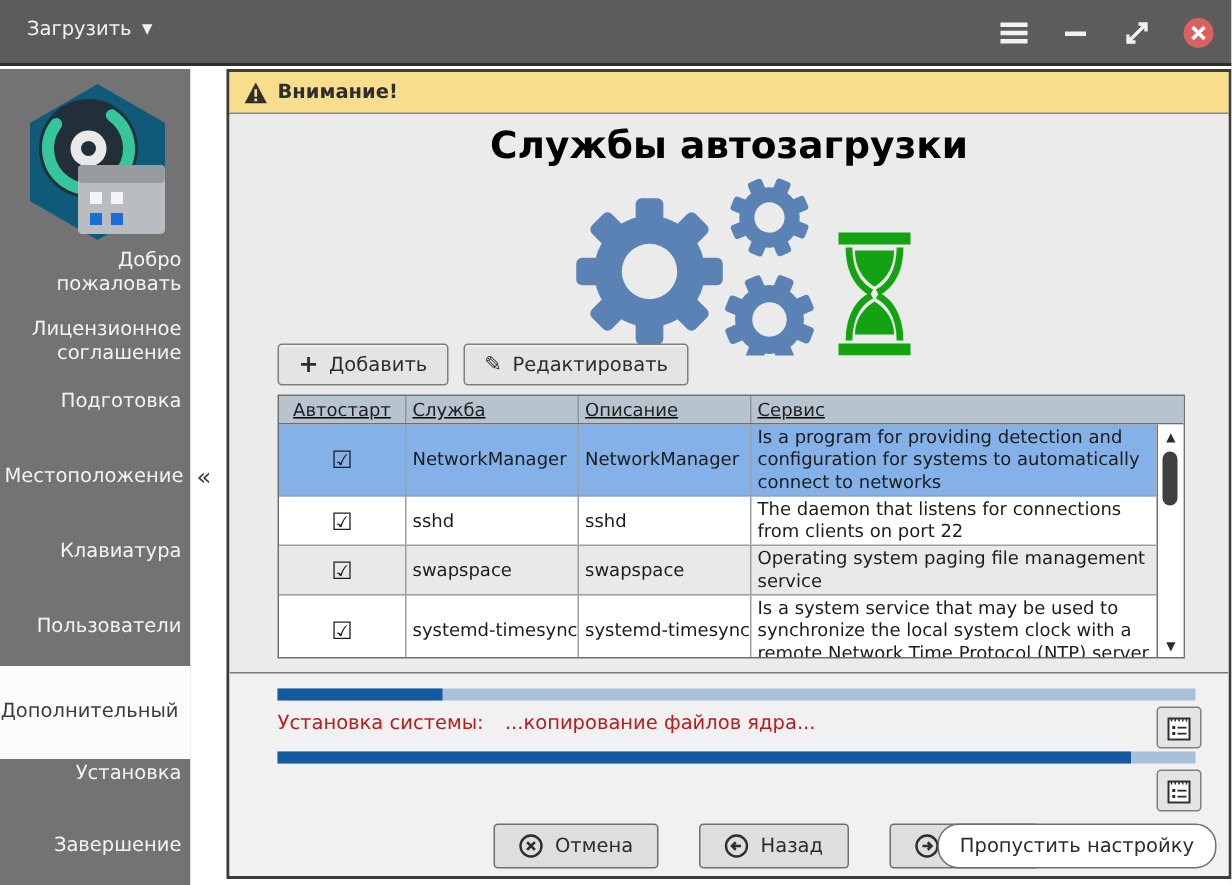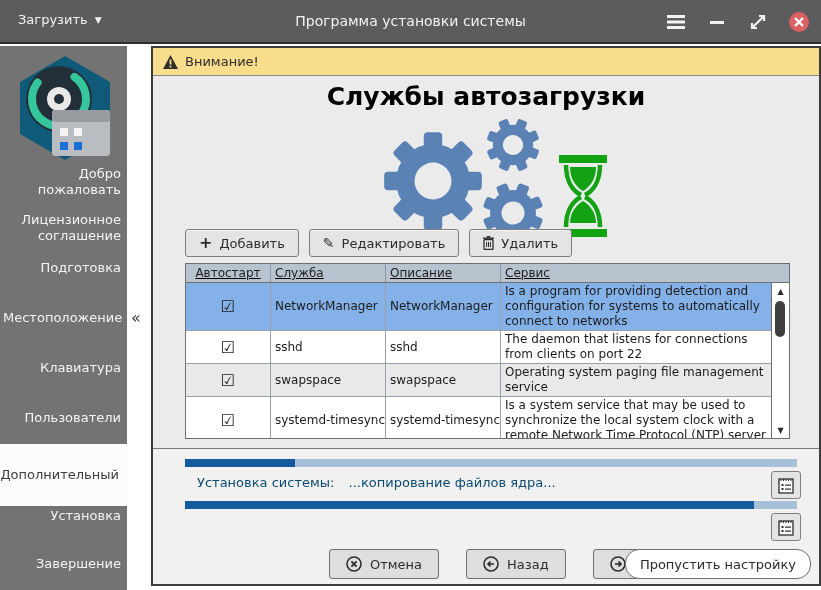--- a/index.html
+++ b/index.html
@@ -24,21 +24,21 @@
   .side-item.active-block { left:0; right:0; width:auto; background:#fcfcfc; color:#3d3d3d;
                height:62px; display:flex; align-items:center; justify-content:flex-end; padding-right:8px; }
   .collapse-strip { position:absolute; top:46px; left:127px; width:24px; height:544px; background:#ffffff; }
   .collapse-arrow { position:absolute; top:262px; left:4px; font-size:16px; color:#3a3a3a; cursor:pointer; }
 
   
   .main { position:absolute; top:46px; left:151px; right:0; bottom:4px;
           border:2px solid #3c3c3c; background:#ebebeb; }
   .warning-bar { position:absolute; top:0; left:0; right:0; height:28px; background:#f8dd8d;
                  border-bottom:1px solid #8a8a8a; display:flex; align-items:center; gap:7px;
-                 padding-left:10px; font-size:13px; font-weight:normal; color:#2e2e2e; }
+                 padding-left:10px; font-size:13px; font-weight:bold; color:#2e2e2e; }
 
   .content { position:absolute; top:29px; left:0; right:0; height:373px; background:#ebebeb; overflow:hidden; }
   .page-title { margin-top:5px; text-align:center; font-size:25px; font-weight:bold; color:#000000; }
   .icon-cluster { width:250px; margin:4px auto 0 auto; display:block; }
 
   .toolbar { position:absolute; top:152px; left:32px; display:flex; gap:10px; }
   .btn { height:28px; background:#e4e4e4; border:1px solid #7f7f7f; border-radius:3px;
          display:flex; align-items:center; gap:7px; padding:0 13px; font-size:13px; color:#2d2d2d;
          cursor:pointer; box-shadow:0 1px 0 rgba(255,255,255,.6) inset; }
   .btn .plus { font-weight:bold; font-size:16px; line-height:1; }
@@ -69,21 +69,21 @@
   .vs-up { top:1px; } .vs-down { bottom:1px; }
   .vs-thumb { position:absolute; left:3px; width:10px; top:18px; height:36px; background:#3f3f3f;
               border-radius:5px; cursor:pointer; }
 
   
   .lower { position:absolute; left:0; right:0; bottom:0; height:136px; background:#f1f1f1;
            border-top:1px solid #7a7a7a; }
   .pbar { position:absolute; left:32px; right:22px; height:8px; background:#a8c0d8; }
   .pbar .fill { height:100%; background:#15599f; }
   .pbar1 { top:10px; } .pbar2 { top:52px; }
-  .plabel { position:absolute; left:44px; font-size:13px; color:#0c4a6e; }
+  .plabel { position:absolute; left:32px; font-size:13px; color:#b91c1c; }
   .plabel1 { top:26px; } .plabel2 { top:68px; }
   .plabel .status { margin-left:10px; }
   .log-btn { position:absolute; right:18px; width:30px; height:28px; background:#e4e4e4;
              border:1px solid #7f7f7f; border-radius:3px; display:flex; align-items:center;
              justify-content:center; cursor:pointer; }
   .log-btn1 { top:22px; } .log-btn2 { top:64px; }
 
   .footer-group { position:absolute; top:100px; left:176px; display:flex; gap:27px; }
   .footer-btn { height:30px; background:#dedede; border:1px solid #6f6f6f; border-radius:3px;
                 display:flex; align-items:center; gap:8px; padding:0 16px; font-size:13px;
@@ -95,21 +95,20 @@
 </head>
 <body>
 
 <div class="window">
 
   <div class="titlebar">
     <div class="load-btn">
       <span>Загрузить</span>
       <span class="caret">▼</span>
     </div>
-    <div class="tb-title">Программа установки системы</div>
     <div class="tb-controls">
       <div class="tb-btn">
         <svg width="20" height="16" viewBox="0 0 20 16">
           <rect x="1" y="1" width="18" height="3" fill="#f2f2f2"></rect>
           <rect x="1" y="6.5" width="18" height="3" fill="#f2f2f2"></rect>
           <rect x="1" y="12" width="18" height="3" fill="#f2f2f2"></rect>
         </svg>
       </div>
       <div class="tb-btn">
         <svg width="16" height="16" viewBox="0 0 16 16">
@@ -203,29 +202,20 @@
 
       <div class="toolbar">
         <div class="btn">
           <span class="plus">+</span>
           <span>Добавить</span>
         </div>
         <div class="btn">
           <span class="pencil">✎</span>
           <span>Редактировать</span>
         </div>
-        <div class="btn">
-          <svg width="11" height="14" viewBox="0 0 11 14">
-            <rect x="1" y="3.5" width="9" height="10" rx="1" fill="none" stroke="#2d2d2d" stroke-width="1.3"></rect>
-            <rect x="0" y="1.5" width="11" height="1.4" fill="#2d2d2d"></rect>
-            <rect x="3.7" y="0" width="3.6" height="1.6" fill="#2d2d2d"></rect>
-            <path d="M3.6 6 L3.6 11 M5.5 6 L5.5 11 M7.4 6 L7.4 11" stroke="#2d2d2d" stroke-width="1"></path>
-          </svg>
-          <span>Удалить</span>
-        </div>
       </div>
 
       <div class="table">
         <div class="thead">
           <div class="th">Автостарт</div>
           <div class="th">Служба</div>
           <div class="th">Описание</div>
           <div class="th">Сервис</div>
         </div>
         <div class="tbody">

